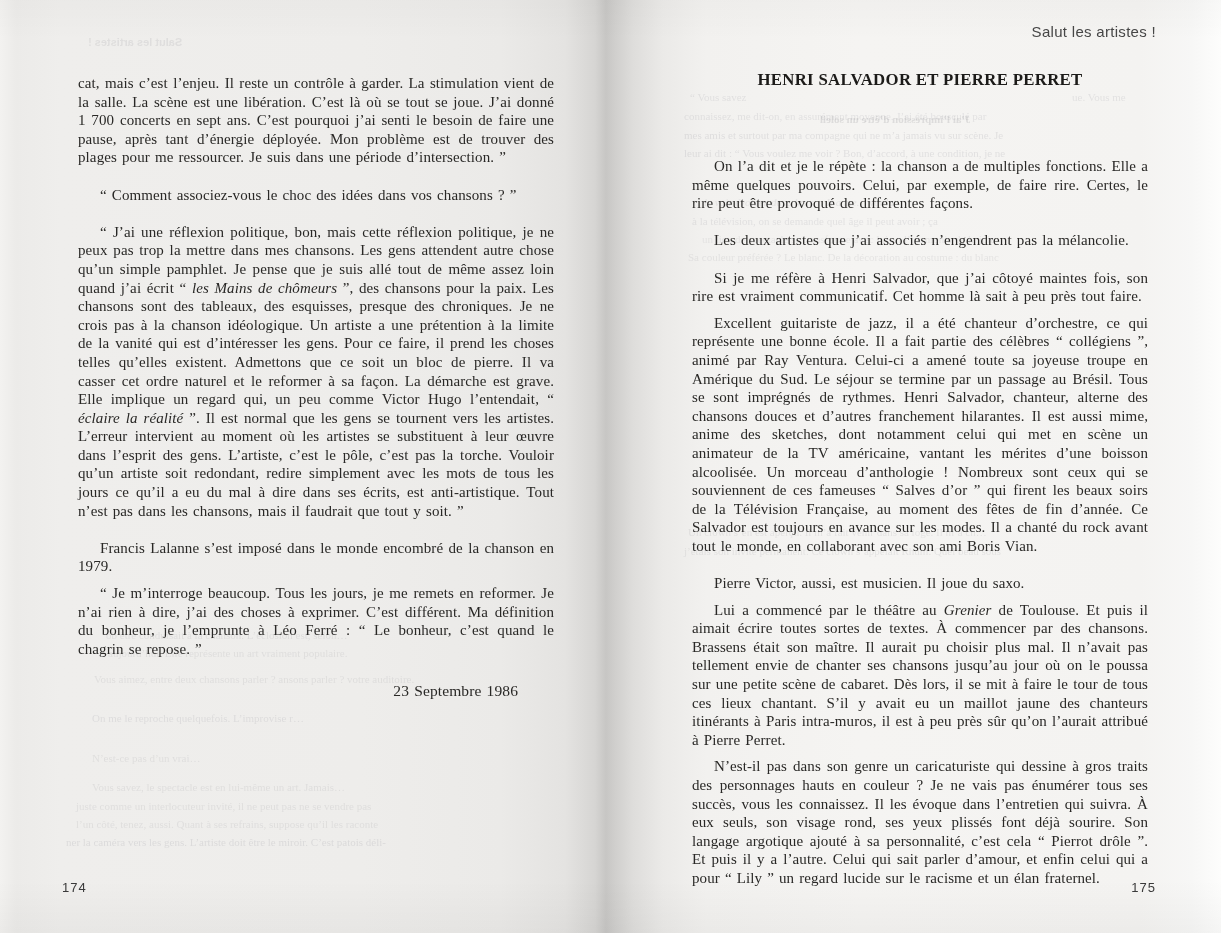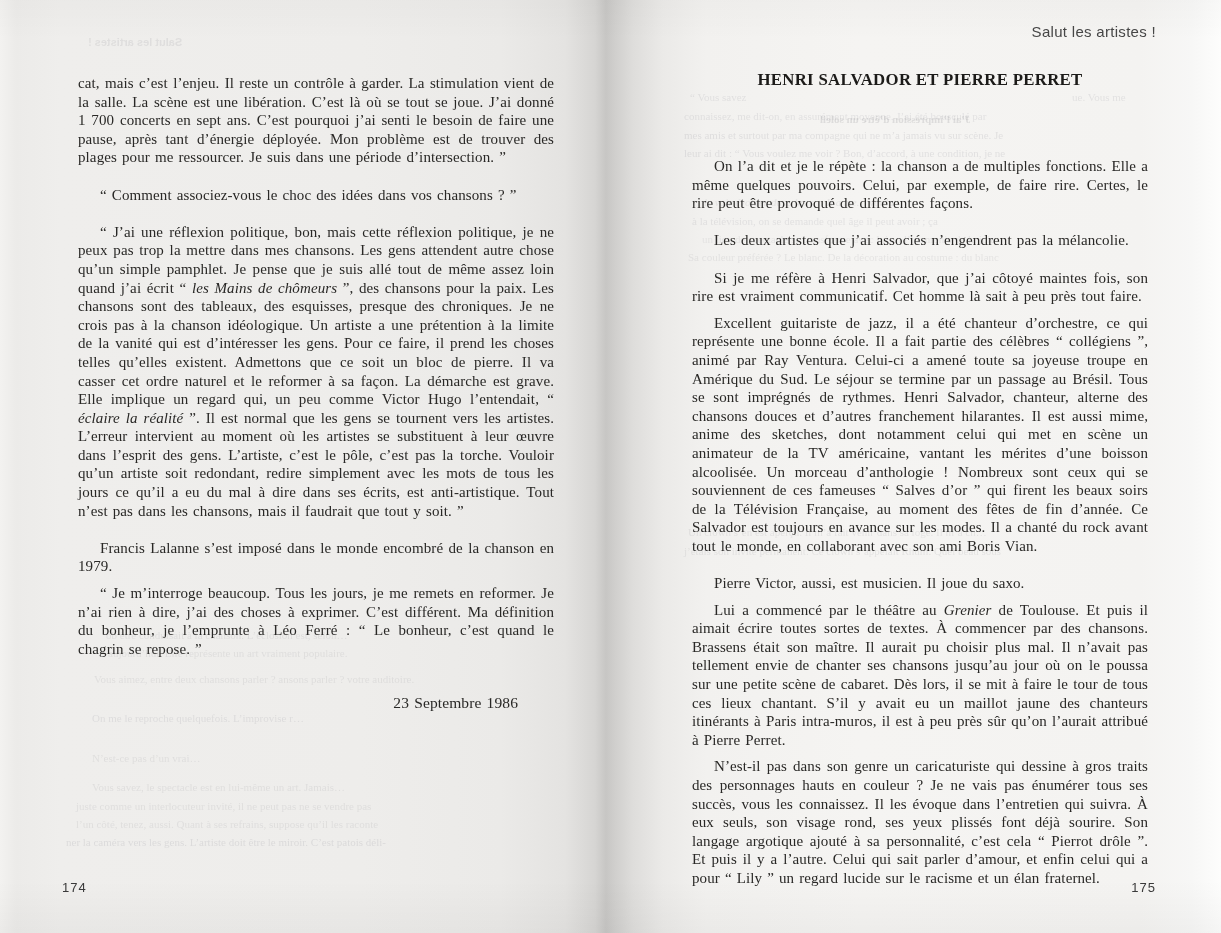--- a/index.html
+++ b/index.html
@@ -21,21 +21,21 @@
   .page-region.left{left:0;width:600px;}
   .page-region.right{left:640px;width:581px;}
   .gutter{position:absolute;top:0;left:596px;width:44px;height:933px;}
   .body-text{position:absolute;text-align:justify;font-size:15px;line-height:18.6px;letter-spacing:0.1px;word-spacing:1.2px;}
   .left-col{left:70px;top:66px;width:492px;}
   .right-col{left:684px;top:149px;width:472px;}
   .body-text p{margin:8px;text-indent:22px;}
   .body-text p.noindent{text-indent:0;}
   .body-text p.gap{margin-top:18.6px;}
   .body-text i{font-style:italic;}
-  .dateline{text-align:right;padding-right:44px;margin-top:36px;font-size:15.5px;}
+  .dateline{text-align:right;padding-right:44px;margin-top:24px;font-size:15.5px;}
   .running-head{position:absolute;top:23px;left:684px;width:472px;text-align:right;
     font-family:"Liberation Sans", sans-serif;font-size:15px;color:#464646;letter-spacing:0.3px;}
   .chapter-title{position:absolute;top:70px;left:684px;width:472px;text-align:center;
     font-weight:700;font-size:16.8px;color:#1c1b19;letter-spacing:0.3px;}
   .page-number{position:absolute;top:880px;font-family:"Liberation Sans", sans-serif;
     font-size:13px;color:#3a3a3a;letter-spacing:1px;}
   .pn-left{left:62px;}
   .pn-right{left:684px;width:472px;text-align:right;}
   .ghost{position:absolute;white-space:nowrap;font-size:11px;line-height:18px;
     color:rgba(84,86,96,0.12);filter:blur(0.55px);pointer-events:none;margin-top:9px;}

